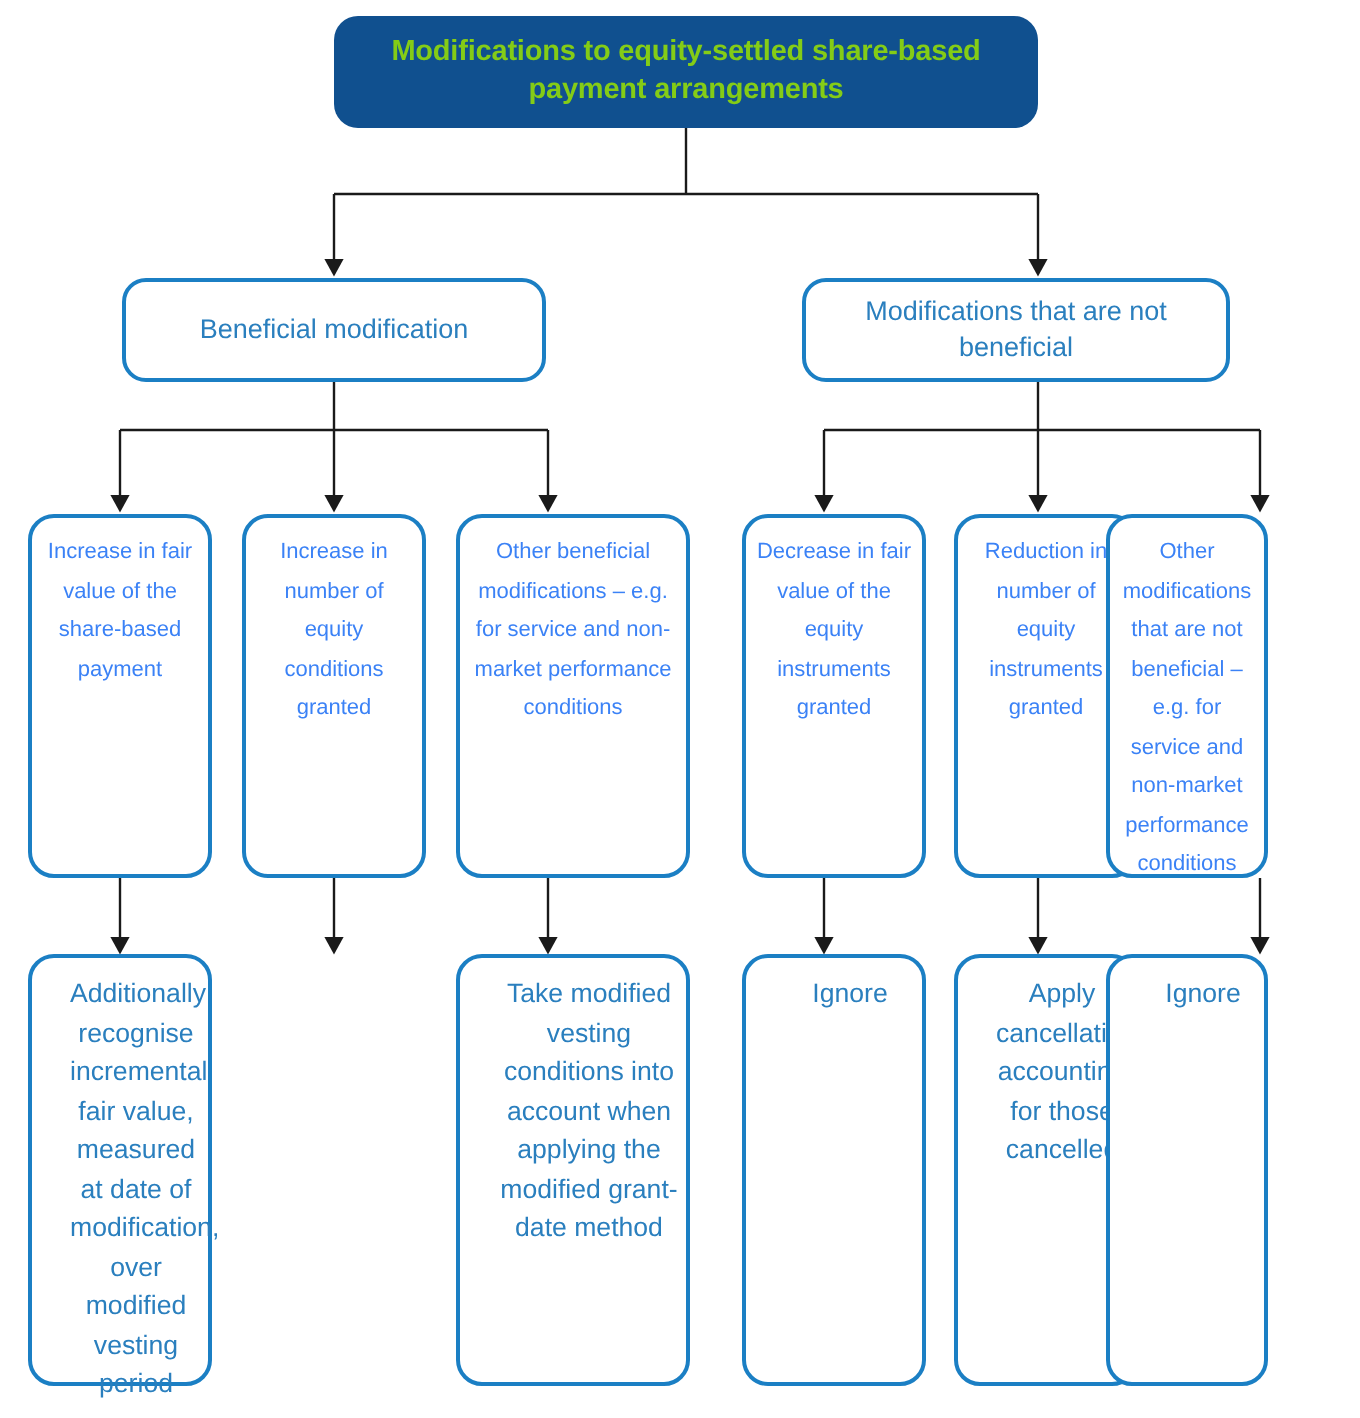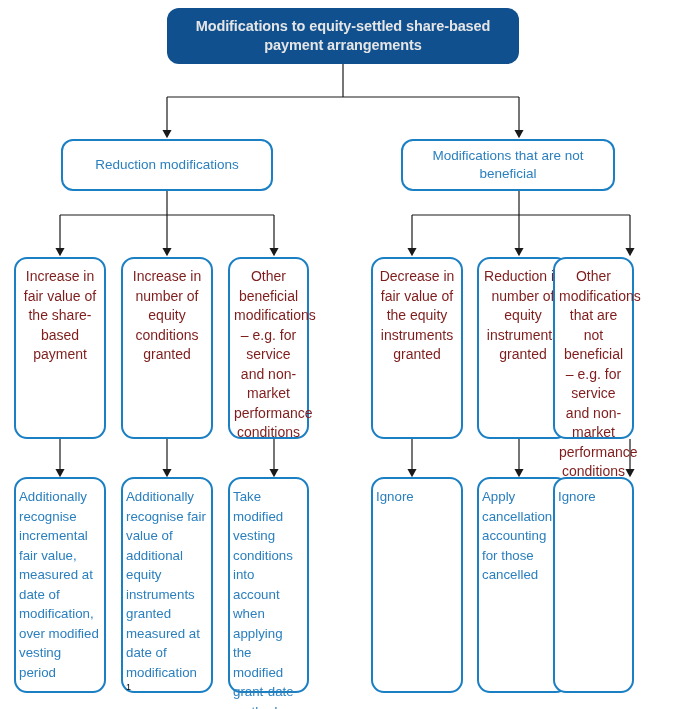--- a/index.html
+++ b/index.html
@@ -36,21 +36,21 @@
     height: 56px;
     background: #10508f;
     border-radius: 12px;
     box-sizing: border-box;
     display: flex;
     align-items: center;
     justify-content: center;
     z-index: 3;
   }
   .root-node .node-text {
-    color: #e5e5e5;
+    color: #84cc16;
     font-size: 14.5px;
     font-weight: bold;
     line-height: 19px;
     text-align: center;
     letter-spacing: -0.1px;
     padding: 0 10px;
   }
 
   
   .cat-node {
@@ -82,22 +82,22 @@
     top: 257px;
     height: 182px;
     border: 2.5px solid #1b7fc4;
     border-radius: 13px;
     background: #ffffff;
     box-sizing: border-box;
     padding: 8px 4px 4px 4px;
     z-index: 3;
   }
   .crit-node .node-text {
-    color: #7f1d1d;
-    font-size: 14px;
+    color: #3b82f6;
+    font-size: 11px;
     line-height: 19.5px;
     text-align: center;
     display: block;
   }
 
   
   .treat-node {
     position: absolute;
     top: 477px;
     height: 216px;
@@ -105,28 +105,29 @@
     border-radius: 13px;
     background: #ffffff;
     box-sizing: border-box;
     padding: 8px 3px 4px 3px;
     z-index: 3;
   }
   .treat-node .node-text {
     color: #2a7fbe;
     font-size: 13.3px;
     line-height: 19.5px;
-    text-align: left;
+    text-align: center;
     display: block;
+    margin-left: 16px;
   }
 
   
   .col-1 { left: 14px;  width: 92px; }
   .col-2 { left: 121px; width: 92px; }
-  .col-3 { left: 228px; width: 81px; }
+  .col-3 { left: 228px; width: 117px; }
   .col-4 { left: 371px; width: 92px; }
   .col-5 { left: 477px; width: 92px; }
   .col-6 { left: 553px; width: 81px; }
 
   sup {
     font-size: 9px;
     vertical-align: super;
     line-height: 0;
   }
 </style>
@@ -167,21 +168,21 @@
       <path d="M519,439 L519,470" marker-end="url(#arrow)"></path>
       <path d="M630,439 L630,470" marker-end="url(#arrow)"></path>
     </g>
   </svg>
 
   <div class="root-node">
     <span class="node-text">Modifications to equity-settled share-based payment arrangements</span>
   </div>
 
   <div class="cat-node" id="cat-beneficial">
-    <span class="node-text">Reduction modifications</span>
+    <span class="node-text">Beneficial modification</span>
   </div>
 
   <div class="cat-node" id="cat-not-beneficial">
     <span class="node-text">Modifications that are not beneficial</span>
   </div>
 
   <div class="crit-node col-1">
     <span class="node-text">Increase in fair value of the share-based payment</span>
   </div>
   <div class="crit-node col-2">
@@ -196,23 +197,20 @@
   <div class="crit-node col-5">
     <span class="node-text">Reduction in number of equity instruments granted</span>
   </div>
   <div class="crit-node col-6">
     <span class="node-text">Other modifications that are not beneficial – e.g. for service and non-market performance conditions</span>
   </div>
 
   <div class="treat-node col-1">
     <span class="node-text">Additionally recognise incremental fair value, measured at date of modification, over modified vesting period</span><sup></sup>
   </div>
-  <div class="treat-node col-2">
-    <span class="node-text">Additionally recognise fair value of additional equity instruments granted measured at date of modification</span><sup>1</sup>
-  </div>
   <div class="treat-node col-3">
     <span class="node-text">Take modified vesting conditions into account when applying the modified grant-date method</span><sup></sup>
   </div>
   <div class="treat-node col-4">
     <span class="node-text">Ignore</span><sup></sup>
   </div>
   <div class="treat-node col-5">
     <span class="node-text">Apply cancellation accounting for those cancelled</span><sup></sup>
   </div>
   <div class="treat-node col-6">

